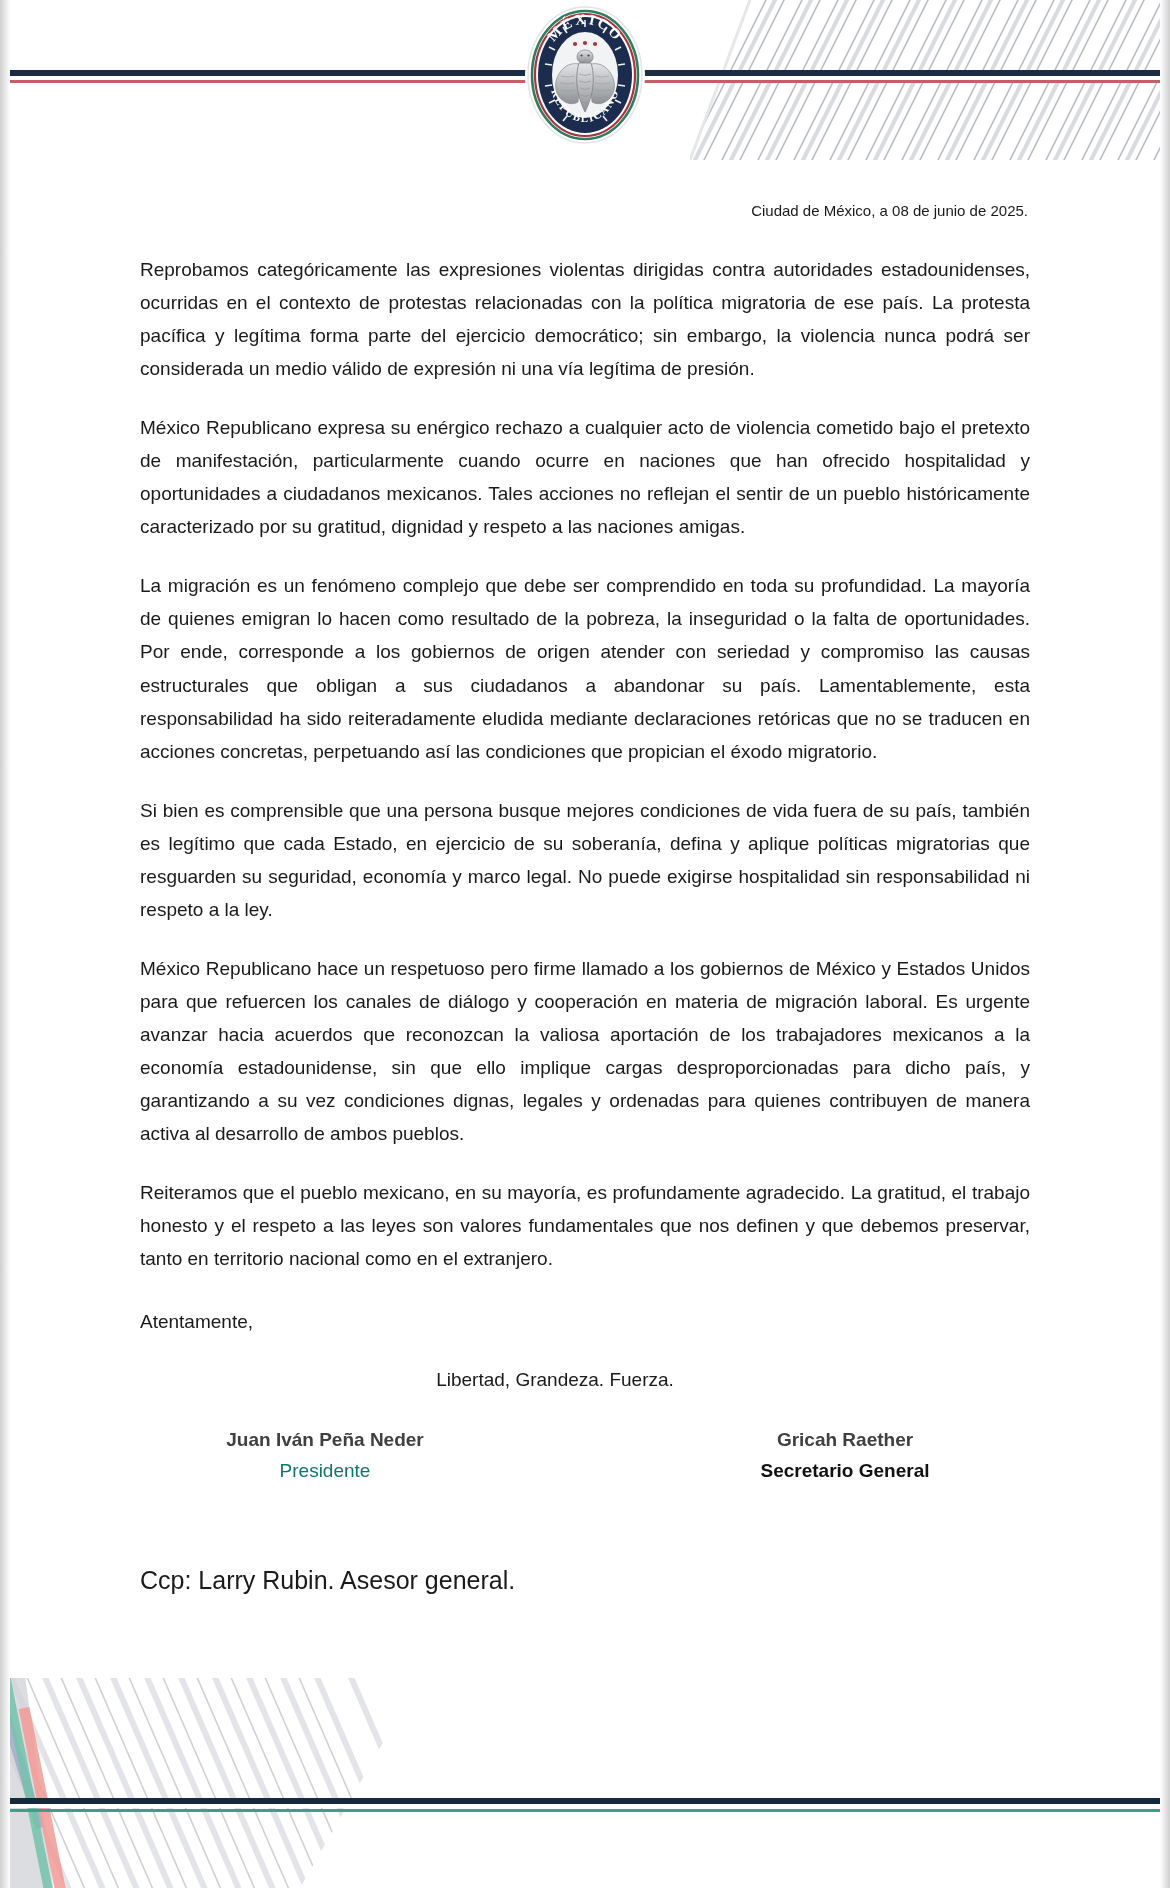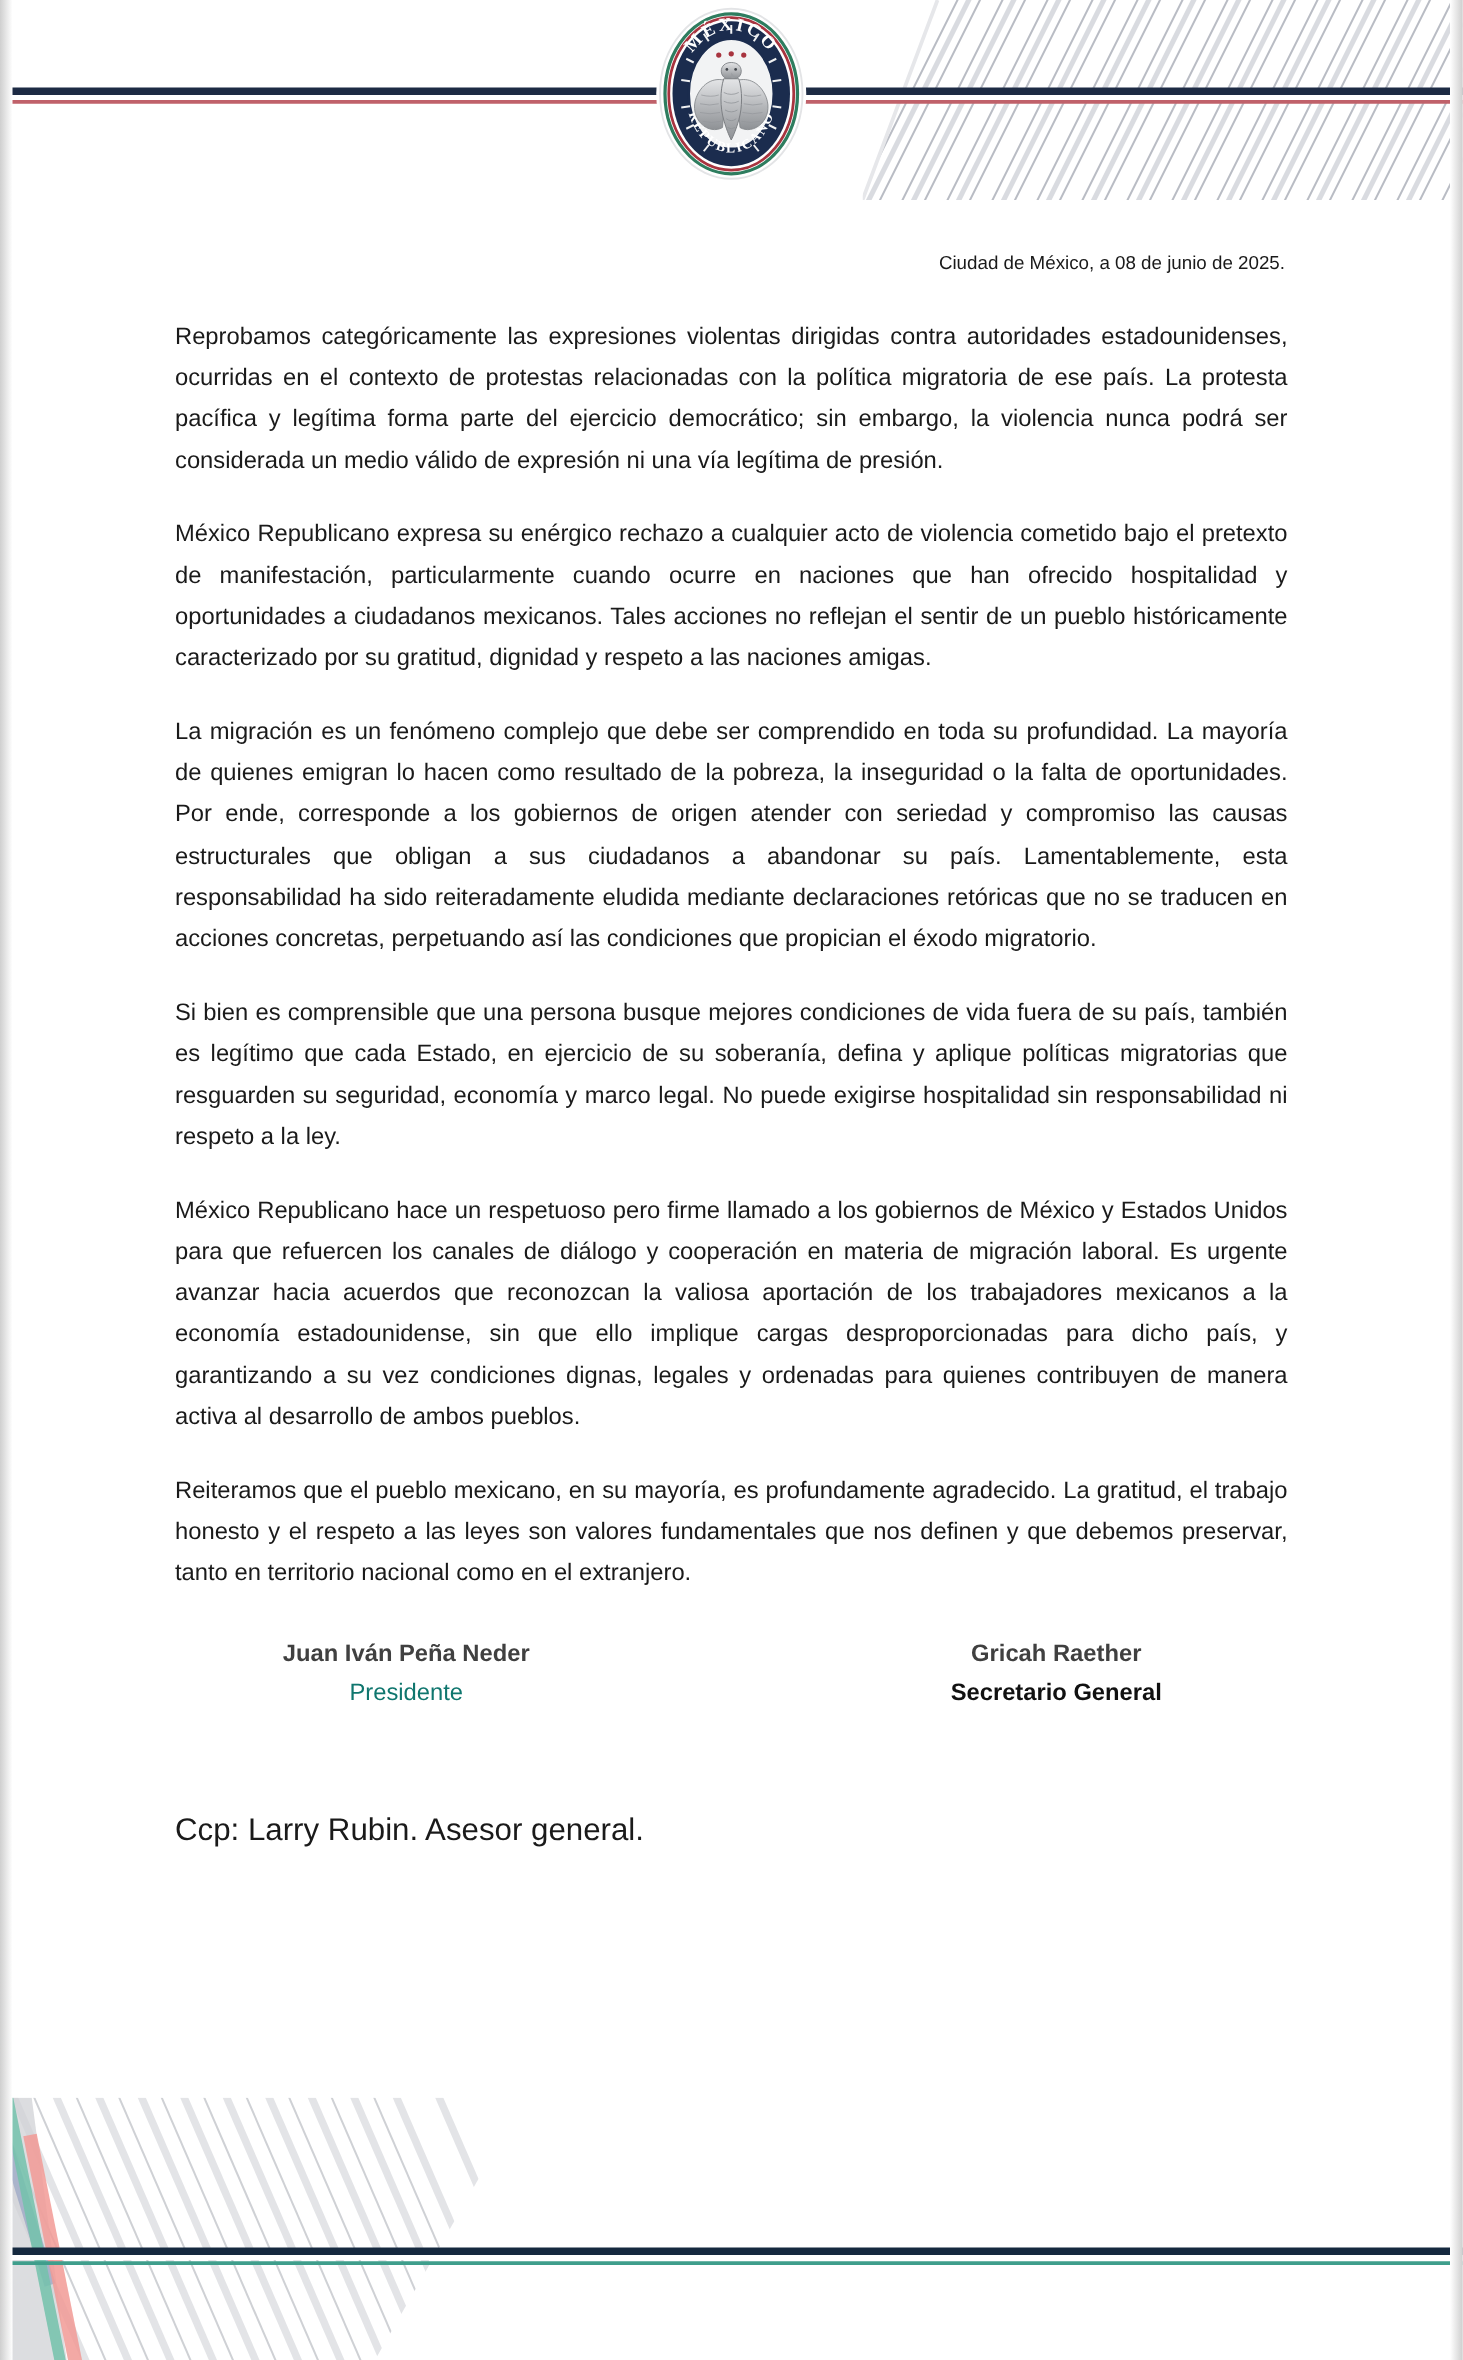--- a/index.html
+++ b/index.html
@@ -386,21 +386,23 @@
 
     <div class="date-line">Ciudad de México, a 08 de junio de 2025.</div>
 
     <p class="para">Reprobamos categóricamente las expresiones violentas dirigidas contra autoridades estadounidenses, ocurridas en el contexto de protestas relacionadas con la política migratoria de ese país. La protesta pacífica y legítima forma parte del ejercicio democrático; sin embargo, la violencia nunca podrá ser considerada un medio válido de expresión ni una vía legítima de presión.</p>
     <p class="para">México Republicano expresa su enérgico rechazo a cualquier acto de violencia cometido bajo el pretexto de manifestación, particularmente cuando ocurre en naciones que han ofrecido hospitalidad y oportunidades a ciudadanos mexicanos. Tales acciones no reflejan el sentir de un pueblo históricamente caracterizado por su gratitud, dignidad y respeto a las naciones amigas.</p>
     <p class="para">La migración es un fenómeno complejo que debe ser comprendido en toda su profundidad. La mayoría de quienes emigran lo hacen como resultado de la pobreza, la inseguridad o la falta de oportunidades. Por ende, corresponde a los gobiernos de origen atender con seriedad y compromiso las causas estructurales que obligan a sus ciudadanos a abandonar su país. Lamentablemente, esta responsabilidad ha sido reiteradamente eludida mediante declaraciones retóricas que no se traducen en acciones concretas, perpetuando así las condiciones que propician el éxodo migratorio.</p>
     <p class="para">Si bien es comprensible que una persona busque mejores condiciones de vida fuera de su país, también es legítimo que cada Estado, en ejercicio de su soberanía, defina y aplique políticas migratorias que resguarden su seguridad, economía y marco legal. No puede exigirse hospitalidad sin responsabilidad ni respeto a la ley.</p>
     <p class="para">México Republicano hace un respetuoso pero firme llamado a los gobiernos de México y Estados Unidos para que refuercen los canales de diálogo y cooperación en materia de migración laboral. Es urgente avanzar hacia acuerdos que reconozcan la valiosa aportación de los trabajadores mexicanos a la economía estadounidense, sin que ello implique cargas desproporcionadas para dicho país, y garantizando a su vez condiciones dignas, legales y ordenadas para quienes contribuyen de manera activa al desarrollo de ambos pueblos.</p>
     <p class="para">Reiteramos que el pueblo mexicano, en su mayoría, es profundamente agradecido. La gratitud, el trabajo honesto y el respeto a las leyes son valores fundamentales que nos definen y que debemos preservar, tanto en territorio nacional como en el extranjero.</p>
 
-
+    <div class="closing">Atentamente,</div>
+
+    <div class="motto">Libertad, Grandeza. Fuerza.</div>
 
     <div class="signatures">
       <div class="sig-block left">
         <div class="sig-name">Juan Iván Peña Neder</div>
         <div class="sig-role">Presidente</div>
       </div>
       <div class="sig-block right">
         <div class="sig-name">Gricah Raether</div>
         <div class="sig-role bold">Secretario General</div>
       </div>

